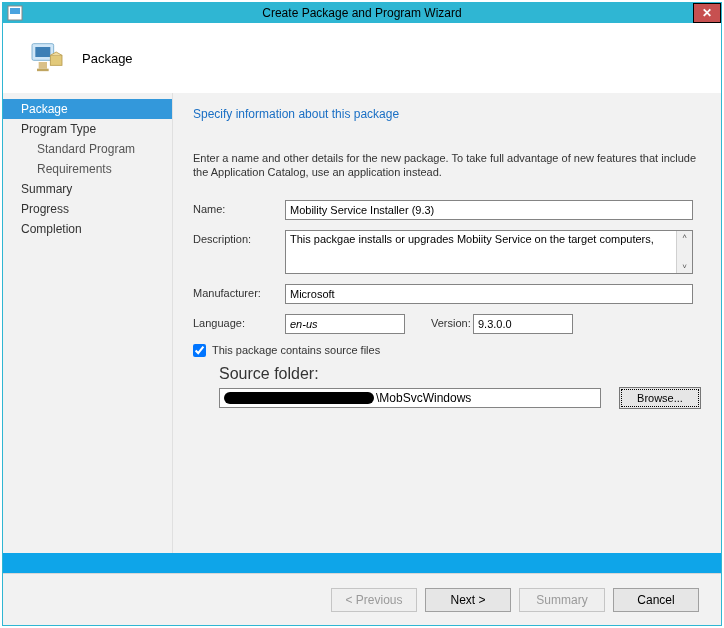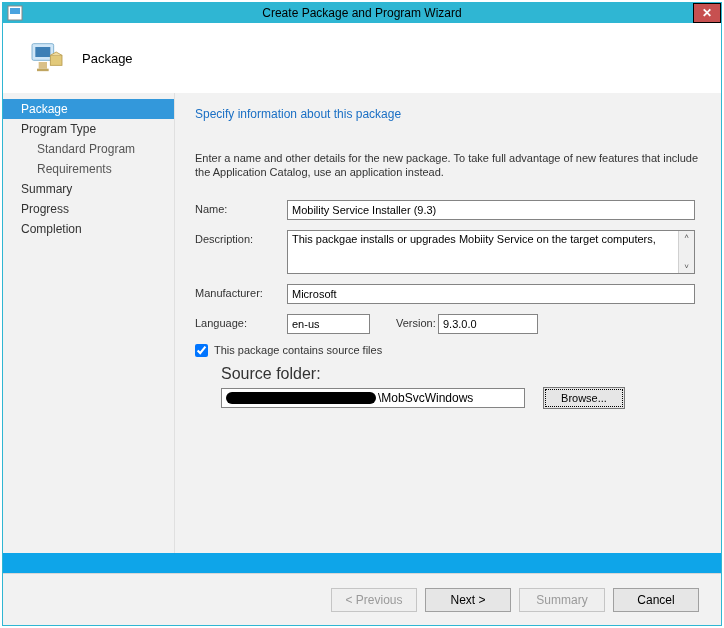--- a/index.html
+++ b/index.html
@@ -140,37 +140,37 @@
   .desc-scroll {
     width: 16px;
     background: #f0f0f0;
     display: flex;
     flex-direction: column;
     justify-content: space-between;
     align-items: center;
     border-left: 1px solid #d0d0d0;
   }
   .desc-scroll span { font-size: 8px; color: #555; line-height: 12px; }
-  .lang-input { width: 83px; }
+  .lang-input { width: 120px; font-style: italic; }
   .ver-label { width: 68px; font-size: 11px; color: #333; padding: 3px 0 0 26px; }
   .ver-input { width: 100px; }
 
   .checkbox-row {
     display: flex;
     align-items: center;
     margin: 10px 0 8px 0;
   }
   .checkbox-row input[type=checkbox] { margin: 0 6px 0 0; }
   .checkbox-row label { font-size: 11px; color: #333; }
 
   .source-area { padding-left: 26px; }
   .source-label { font-size: 16px; color: #333; margin-bottom: 4px; }
   .source-row { display: flex; align-items: center; }
   .source-input {
-    width: 304px;
+    width: 382px;
     height: 20px;
     border: 1px solid #848484;
     background: #fff;
     display: flex;
     align-items: center;
     font-size: 11px;
     color: #000;
     overflow: hidden;
   }
   .redacted {

